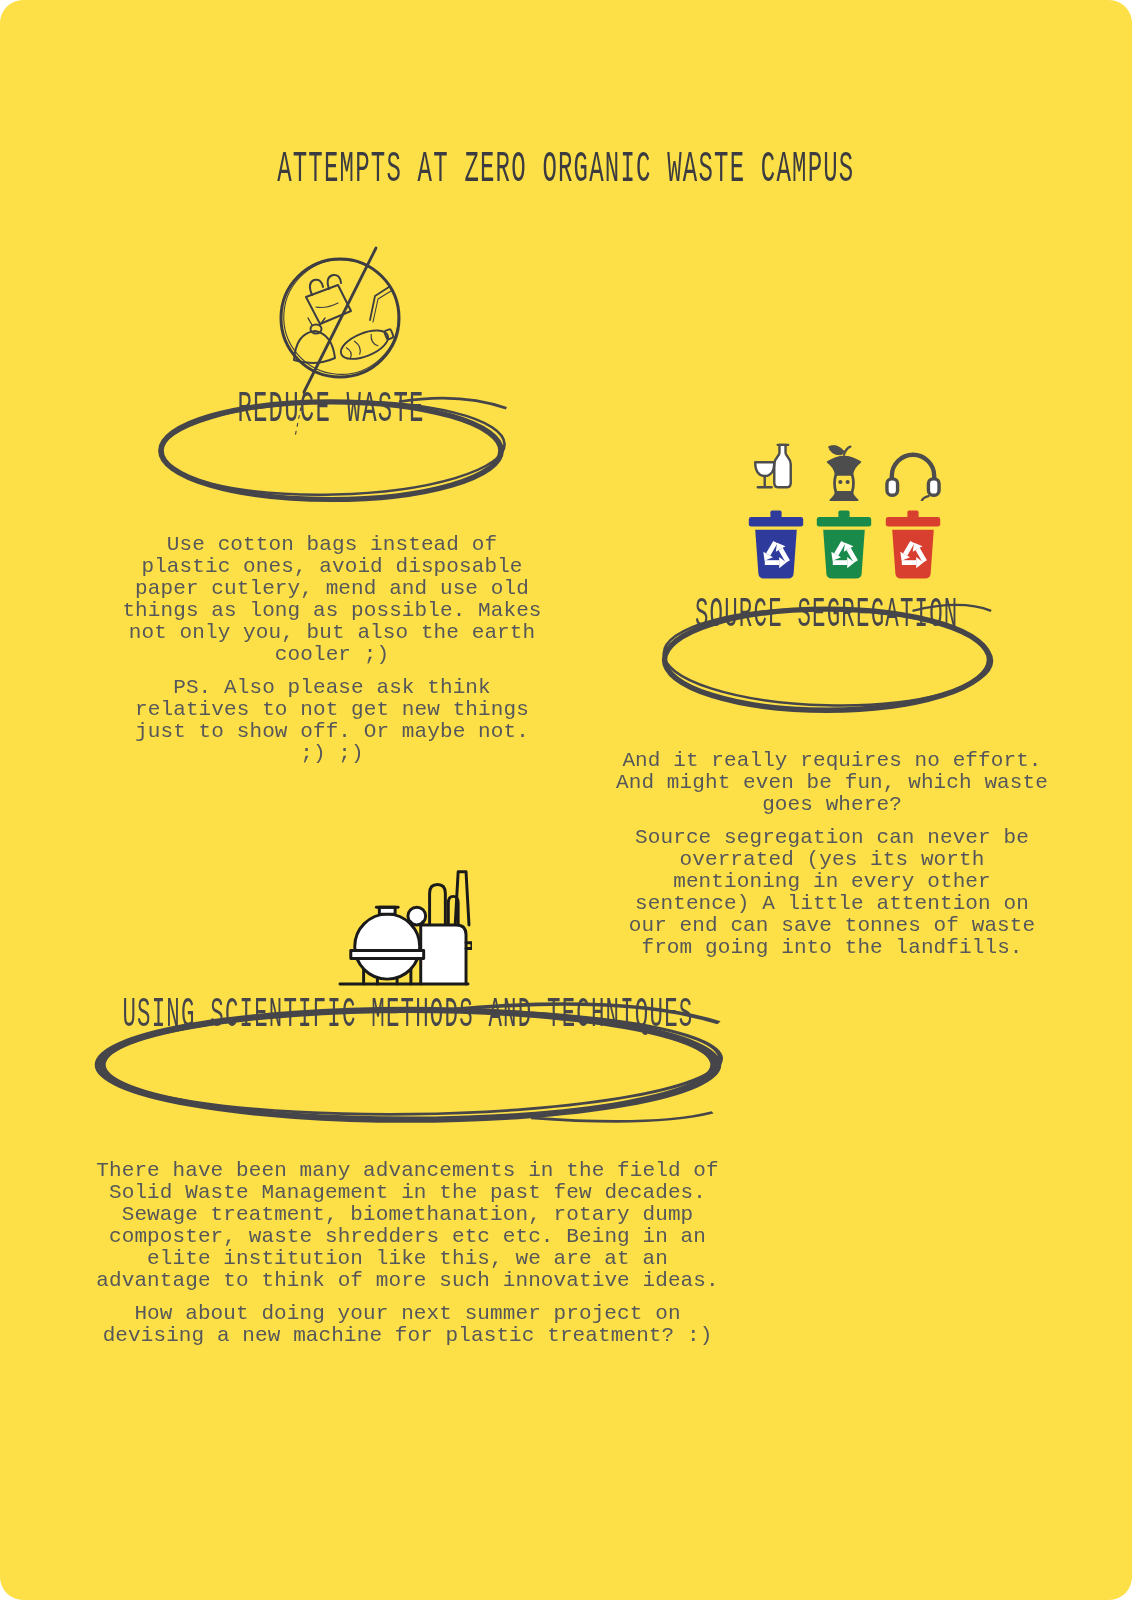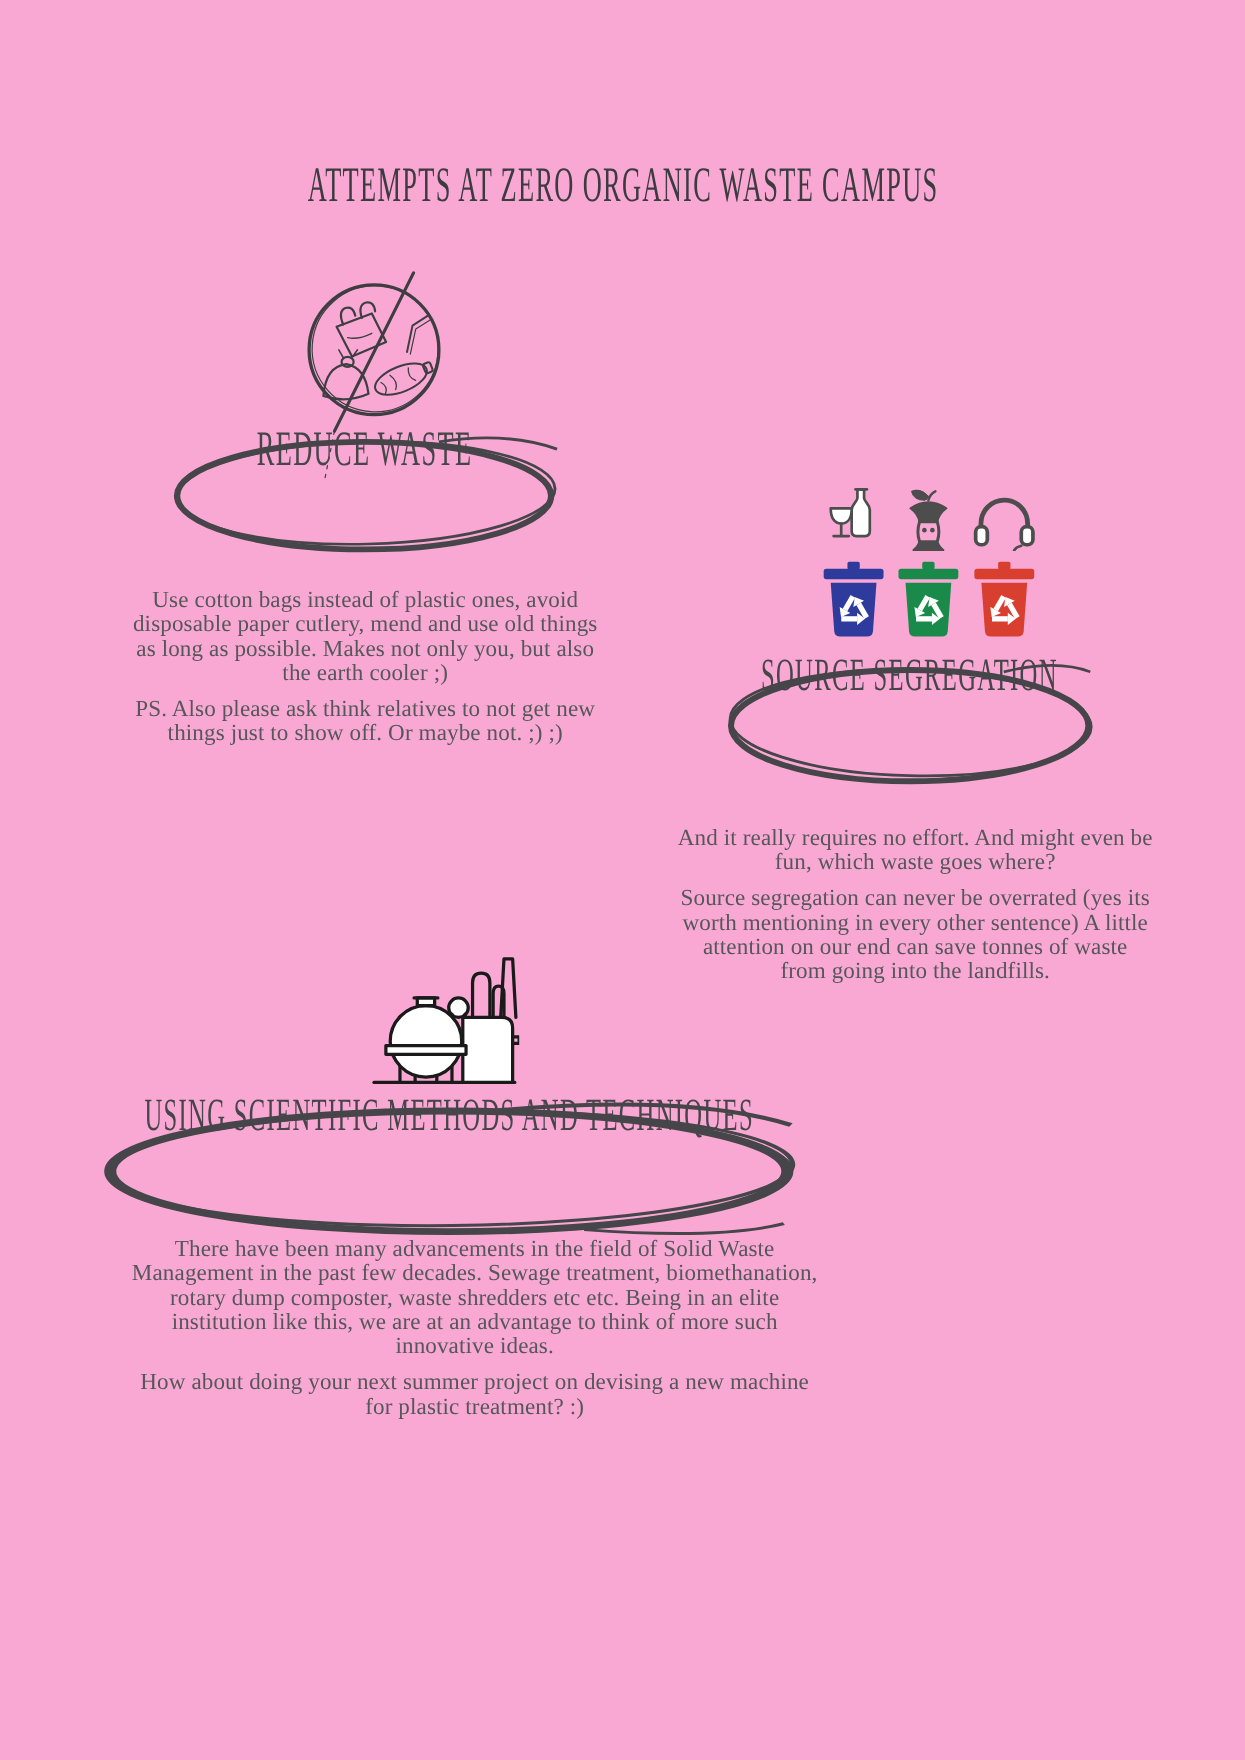--- a/index.html
+++ b/index.html
@@ -1,19 +1,20 @@
 <!DOCTYPE html>
 <html><head>
 <meta charset="utf-8">
 <style>
   html,body{margin:0;padding:0;background:#ffffff;}
   .page{
     position:relative;width:1132px;height:1600px;margin:0 auto;
-    background:#f9a8d4;overflow:hidden;
-    font-family:Liberation Serif, serif;
+    background:#fde047;overflow:hidden;
+    font-family:Liberation Mono, monospace;
+    border-radius:23px;
   }
   
   .tall{
     display:inline-block;
     transform:scale(0.8,1.5);
     transform-origin:center center;
     letter-spacing:1.5px;
     font-weight:500;
     white-space:nowrap;
     color:#3c3c40;
@@ -257,18 +258,18 @@
       <g fill="none" stroke="#46464a">
         <ellipse cx="100" cy="36" rx="95" ry="30" stroke-width="3.4"></ellipse>
         <ellipse cx="100.5" cy="34.5" rx="96" ry="28.5" stroke-width="1.5" transform="rotate(-1.2 100 35)"></ellipse>
         <path d="M112,6 q55,-9 84,7" stroke-width="2"></path>
         <path d="M138,65 q38,5 56,-3" stroke-width="1.4"></path>
       </g>
     </svg>
     <span class="label"><span class="tall" style="font-size:28px;">USING SCIENTIFIC METHODS AND TECHNIQUES</span></span>
   </div>
 
-  <div class="para" style="left:95px;top:1124px;width:625px;margin-left:24px;">
+  <div class="para" style="left:95px;top:1160px;width:625px;">
     <p>There have been many advancements in the field of Solid Waste Management in the past few decades. Sewage treatment, biomethanation, rotary dump composter, waste shredders etc etc. Being in an elite institution like this, we are at an advantage to think of more such innovative ideas.</p>
     <p>How about doing your next summer project on devising a new machine for plastic treatment? :)</p>
   </div>
 
 </div>
 
 </body></html>

